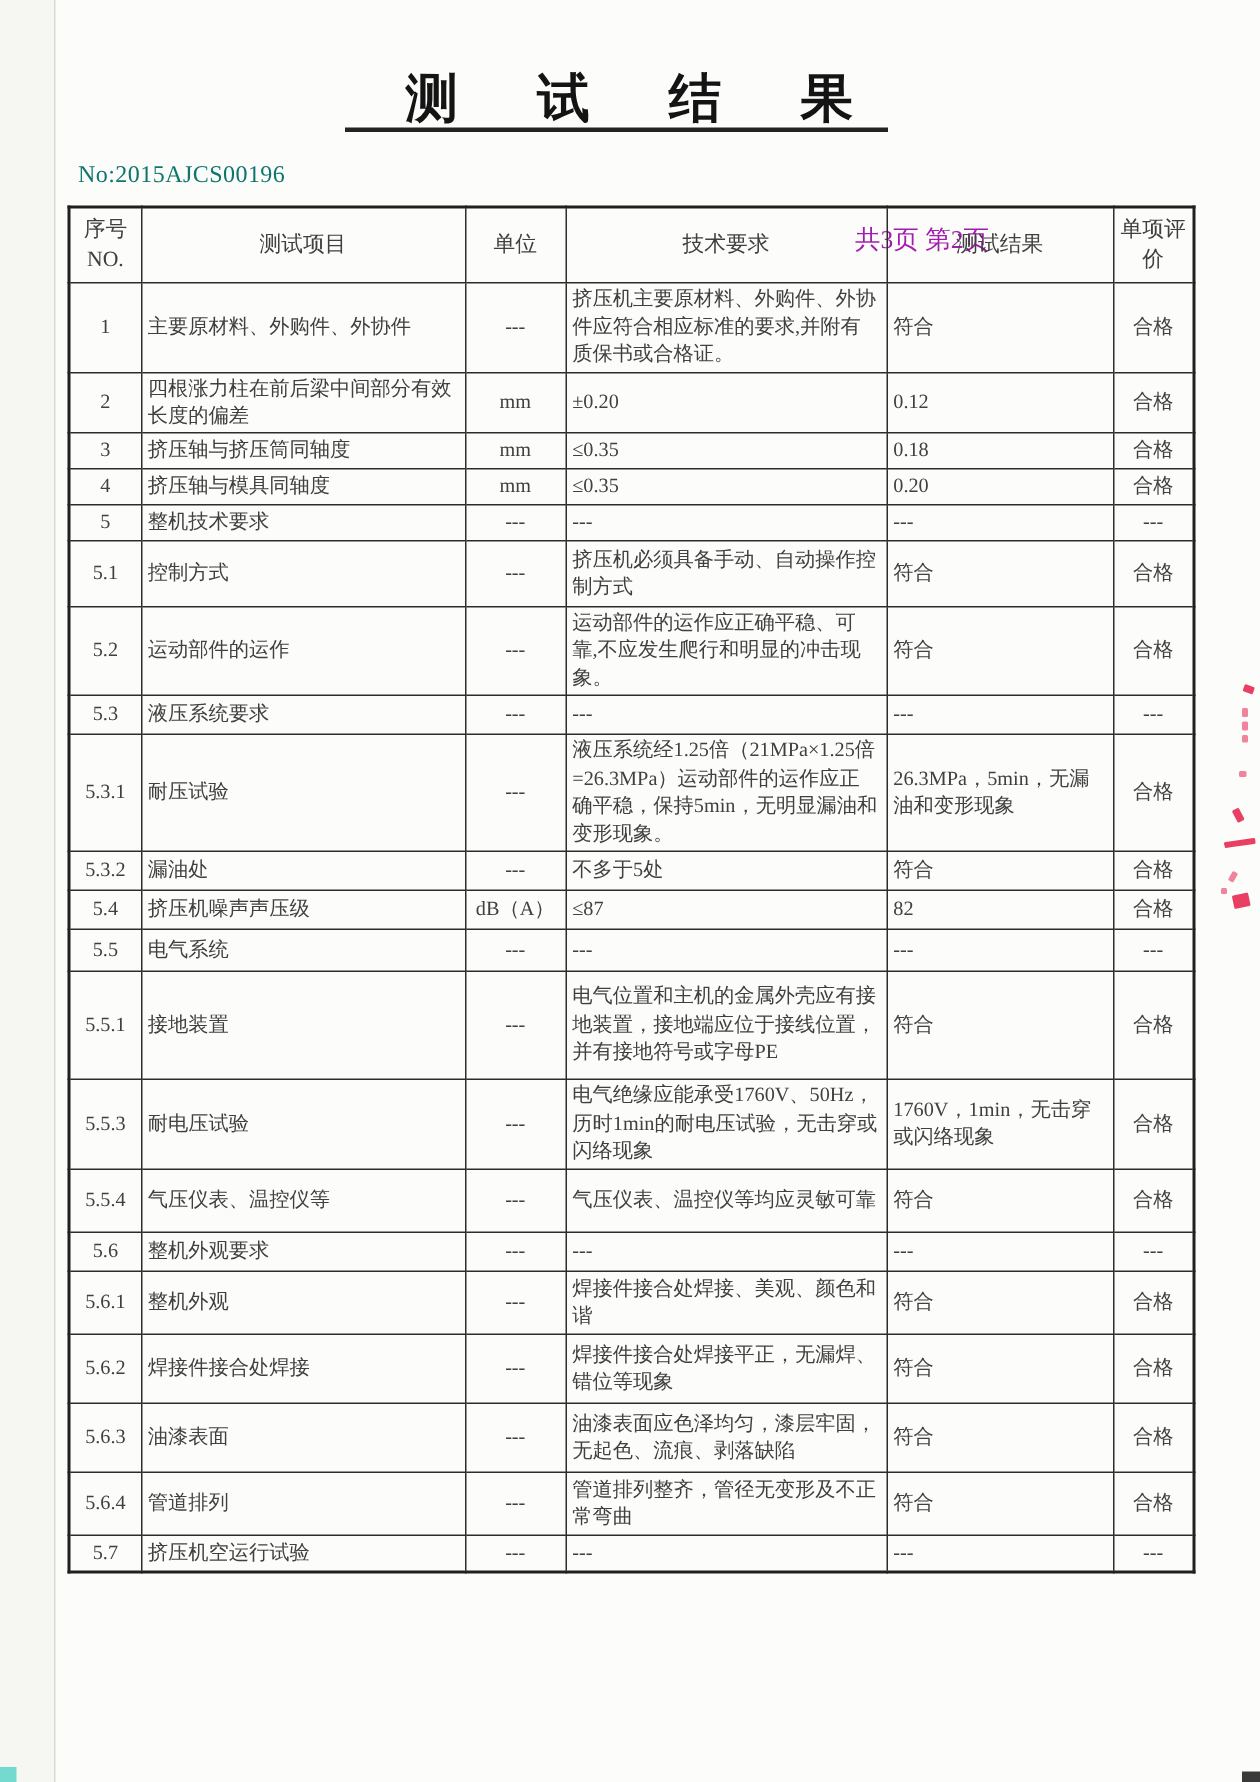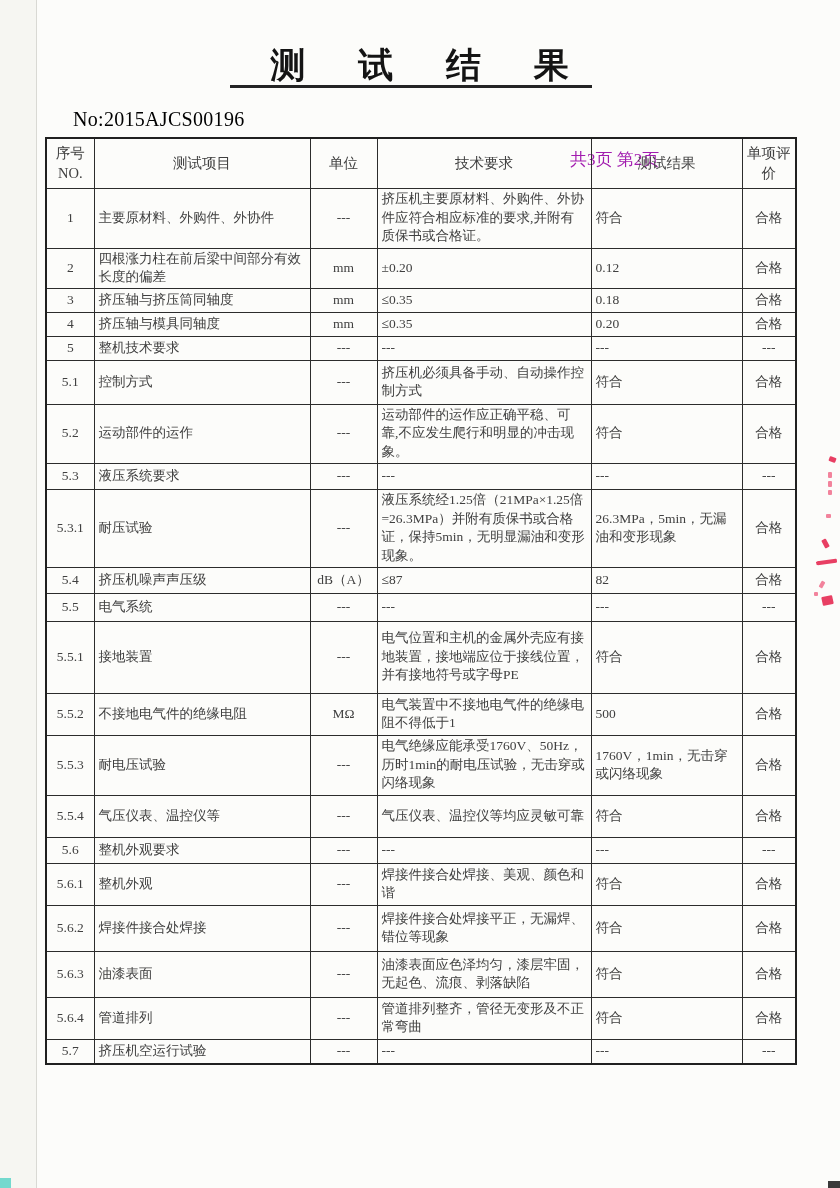--- a/index.html
+++ b/index.html
@@ -32,22 +32,22 @@
     text-align: center; box-sizing: border-box;
     font-size: 35px; font-weight: 600; color: #141414;
     word-spacing: 42px; letter-spacing: 1px;
     white-space: nowrap;
   }
   .title-underline {
     position: absolute; top: 85px; left: 230px; width: 362px; height: 3px;
     background: #242424;
   }
   .doc-no {
-    position: absolute; top: 108px; left: 73px;
-    font-size: 20px; letter-spacing: 0.3px; color: #000000;
+    position: absolute; top: 108px; left: 52px;
+    font-size: 16px; letter-spacing: 0.3px; color: #0f766e;
   }
   .page-info {
     position: absolute; top: 106px; left: 570px;
     font-size: 17px; color: #a21caf; margin-top: 42px;
   }
 
   
   table.results {
     position: absolute; left: 45px; top: 137px; width: 750px;
     border-collapse: collapse; table-layout: fixed;
@@ -162,22 +162,30 @@
         <td class="col-item">液压系统要求</td>
         <td class="col-unit">---</td>
         <td class="col-requirement">---</td>
         <td class="col-result">---</td>
         <td class="col-evaluation">---</td>
       </tr>
       <tr style="height: 78px;">
         <td class="col-no">5.3.1</td>
         <td class="col-item">耐压试验</td>
         <td class="col-unit">---</td>
-        <td class="col-requirement">液压系统经1.25倍（21MPa×1.25倍=26.3MPa）并附有质保书或合格证，保持5min，无明显漏油和变形现象。</td>
+        <td class="col-requirement">液压系统经1.25倍（21MPa×1.25倍=26.3MPa）运动部件的运作应正确平稳，保持5min，无明显漏油和变形现象。</td>
         <td class="col-result">26.3MPa，5min，无漏油和变形现象</td>
+        <td class="col-evaluation">合格</td>
+      </tr>
+      <tr style="height: 26px;">
+        <td class="col-no">5.3.2</td>
+        <td class="col-item">漏油处</td>
+        <td class="col-unit">---</td>
+        <td class="col-requirement">不多于5处</td>
+        <td class="col-result">符合</td>
         <td class="col-evaluation">合格</td>
       </tr>
       <tr style="height: 26px;">
         <td class="col-no">5.4</td>
         <td class="col-item">挤压机噪声声压级</td>
         <td class="col-unit">dB（A）</td>
         <td class="col-requirement">≤87</td>
         <td class="col-result">82</td>
         <td class="col-evaluation">合格</td>
       </tr>
@@ -188,28 +196,20 @@
         <td class="col-requirement">---</td>
         <td class="col-result">---</td>
         <td class="col-evaluation">---</td>
       </tr>
       <tr style="height: 72px;">
         <td class="col-no">5.5.1</td>
         <td class="col-item">接地装置</td>
         <td class="col-unit">---</td>
         <td class="col-requirement">电气位置和主机的金属外壳应有接地装置，接地端应位于接线位置，并有接地符号或字母PE</td>
         <td class="col-result">符合</td>
-        <td class="col-evaluation">合格</td>
-      </tr>
-      <tr style="height: 42px;">
-        <td class="col-no">5.5.2</td>
-        <td class="col-item">不接地电气件的绝缘电阻</td>
-        <td class="col-unit">MΩ</td>
-        <td class="col-requirement">电气装置中不接地电气件的绝缘电阻不得低于1</td>
-        <td class="col-result">500</td>
         <td class="col-evaluation">合格</td>
       </tr>
       <tr style="height: 60px;">
         <td class="col-no">5.5.3</td>
         <td class="col-item">耐电压试验</td>
         <td class="col-unit">---</td>
         <td class="col-requirement">电气绝缘应能承受1760V、50Hz，历时1min的耐电压试验，无击穿或闪络现象</td>
         <td class="col-result">1760V，1min，无击穿或闪络现象</td>
         <td class="col-evaluation">合格</td>
       </tr>

